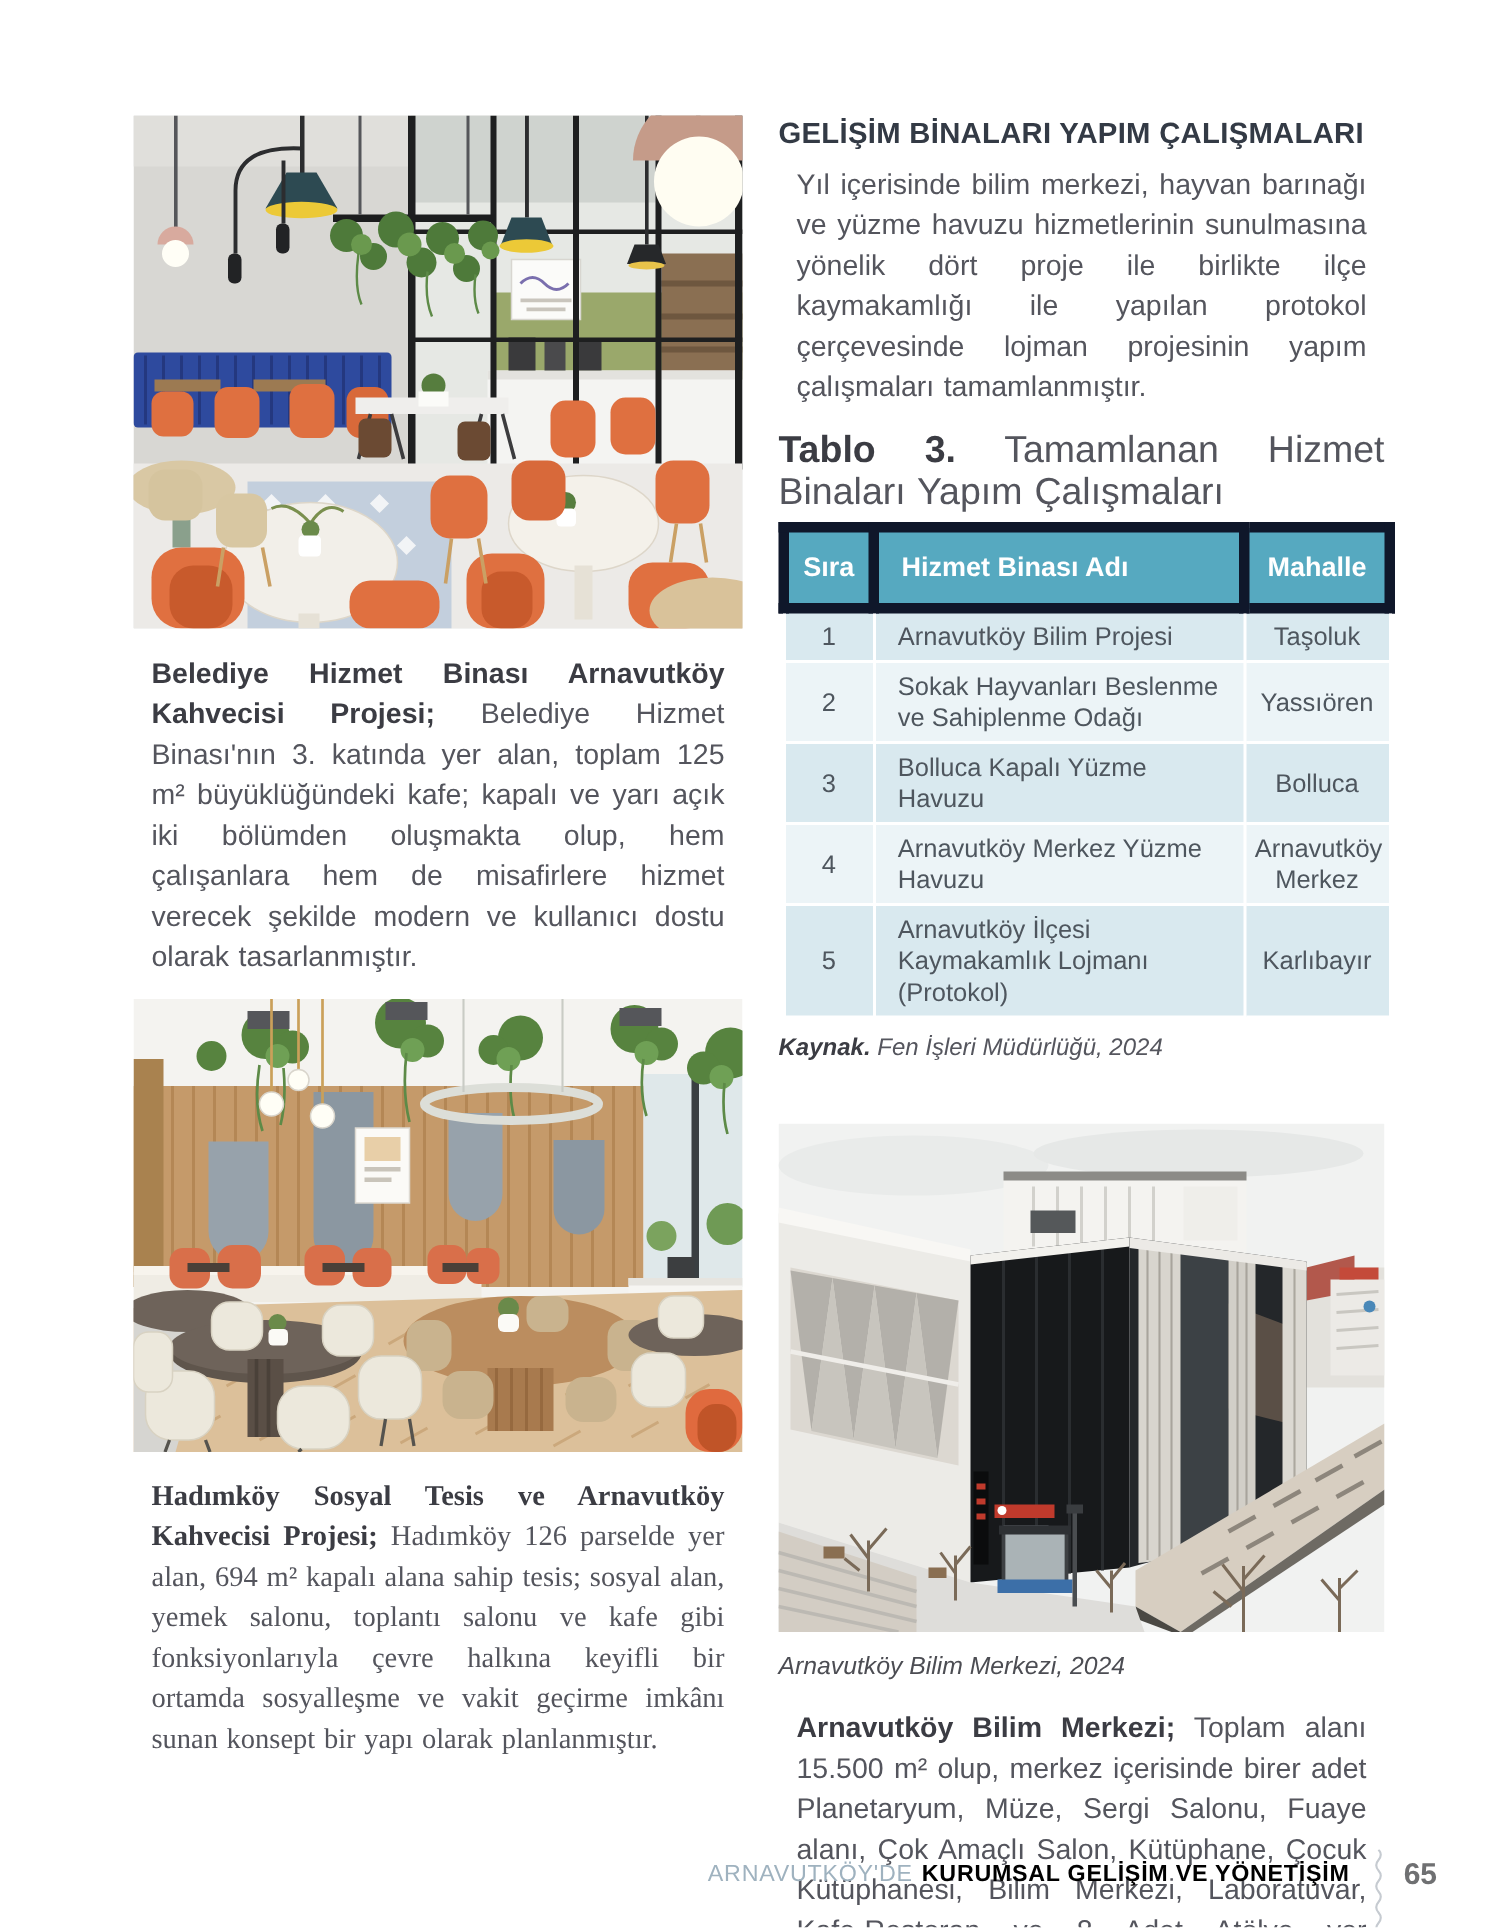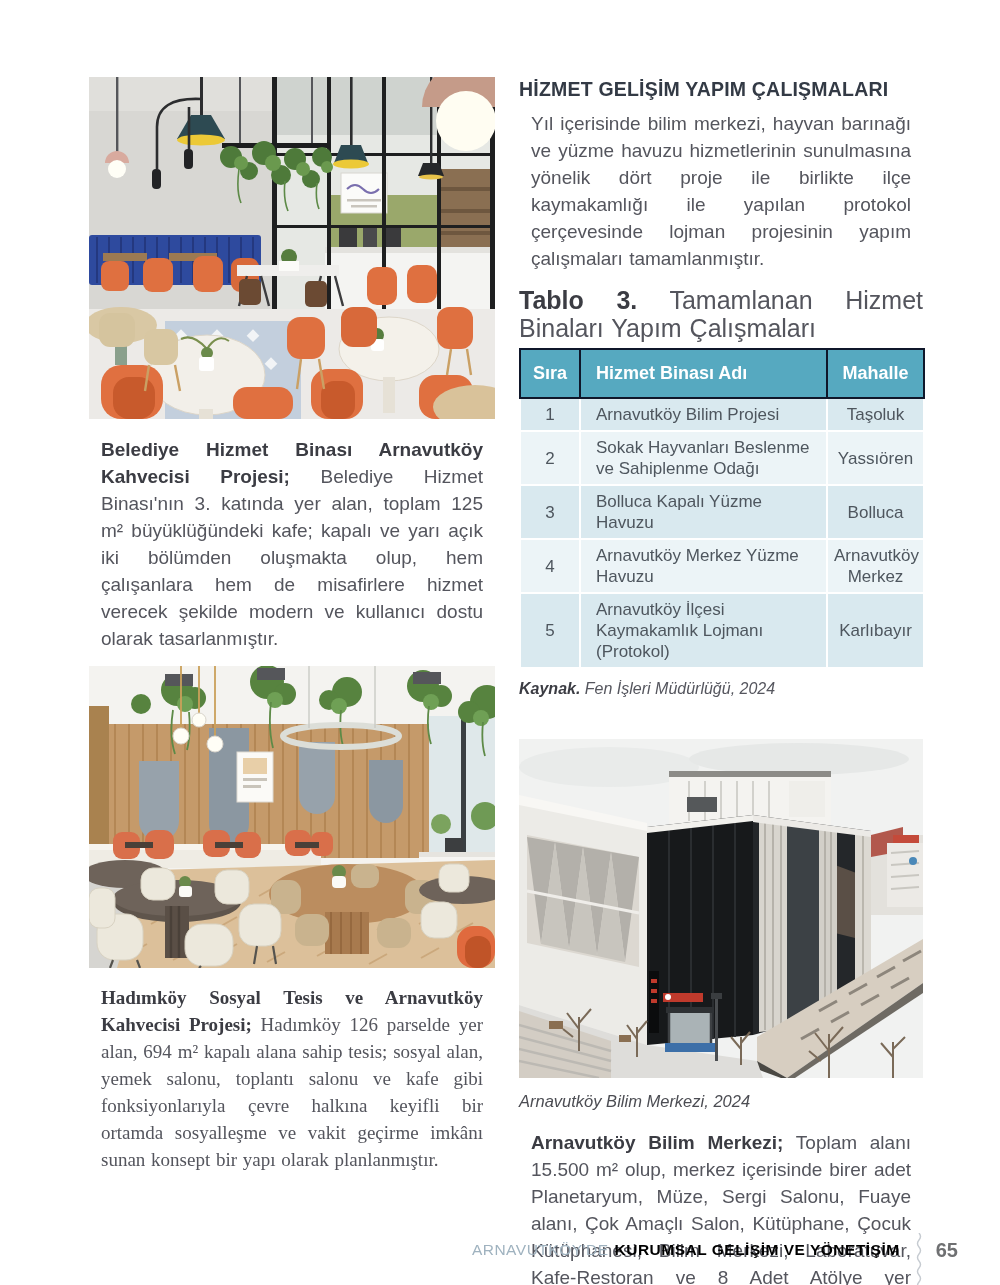--- a/index.html
+++ b/index.html
@@ -20,21 +20,21 @@
   .p1{margin-top:17px;}
   .fig2{margin-top:14px;}
   .p2{margin-top:16px;font-family:Liberation Serif, serif;}
   .rhead{font-size:19.5px;line-height:24px;font-weight:700;color:#333a45;
          margin:0;letter-spacing:.2px;}
   .intro{margin-top:9px;}
   .tcaption{font-size:25px;line-height:28px;color:#54555d;text-align:justify;
             margin:14px 0 0;word-spacing:1px;}
   table.data{border-collapse:collapse;width:100%;margin-top:6px;table-layout:fixed;}
   table.data th{background:#56a9c0;color:#ffffff;font-size:18px;font-weight:700;
-                padding:13px 6px;text-align:center;border:2px solid #0f172a;}
+                padding:13px 6px;text-align:center;border:7px solid #0f172a;}
   table.data th.h-name{text-align:left;padding-left:15px;}
   table.data td{font-size:17px;line-height:21px;color:#4e565e;padding:5px 6px;
                 text-align:center;border:2px solid #fff;vertical-align:middle;}
   table.data td.c-name{text-align:left;padding-left:15px;}
   tr.row-odd td{background:#d9e9ef;}
   tr.row-even td{background:#ecf4f7;}
   .source{font-size:16px;line-height:20px;font-style:italic;color:#55565e;margin:10px 0 0;}
   .source .lead{font-weight:700;color:#3b3c43;}
   .fig3{margin-top:40px;}
   .p3{margin-top:18px;}
@@ -344,21 +344,21 @@
         <rect x="368" y="260" width="38" height="42" rx="16" fill="#e06a3e"></rect>
         <rect x="376" y="270" width="26" height="32" rx="12" fill="#c05428"></rect>
       </svg>
     </figure>
 
     <p class="body-par p2"><span class="lead">Hadımköy Sosyal Tesis ve Arnavutköy Kahvecisi Projesi;</span><span> Hadımköy 126 parselde yer alan, 694 m² kapalı alana sahip tesis; sosyal alan, yemek salonu, toplantı salonu ve kafe gibi fonksiyonlarıyla çevre halkına keyifli bir ortamda sosyalleşme ve vakit geçirme imkânı sunan konsept bir yapı olarak planlanmıştır.</span></p>
   </div>
 
   <div class="col col-right">
 
-    <h2 class="rhead">HİZMET GELİŞİM YAPIM ÇALIŞMALARI</h2>
+    <h2 class="rhead">GELİŞİM BİNALARI YAPIM ÇALIŞMALARI</h2>
 
     <p class="body-par intro">Yıl içerisinde bilim merkezi, hayvan barınağı ve yüzme havuzu hizmetlerinin sunulmasına yönelik dört proje ile birlikte ilçe kaymakamlığı ile yapılan protokol çerçevesinde lojman projesinin yapım çalışmaları tamamlanmıştır.</p>
 
     <p class="tcaption"><span class="lead">Tablo 3.</span><span> Tamamlanan Hizmet Binaları Yapım Çalışmaları</span></p>
 
     <table class="data">
       <colgroup>
           <col style="width:60px">
           <col style="width:247px">
           <col style="width:97px">

